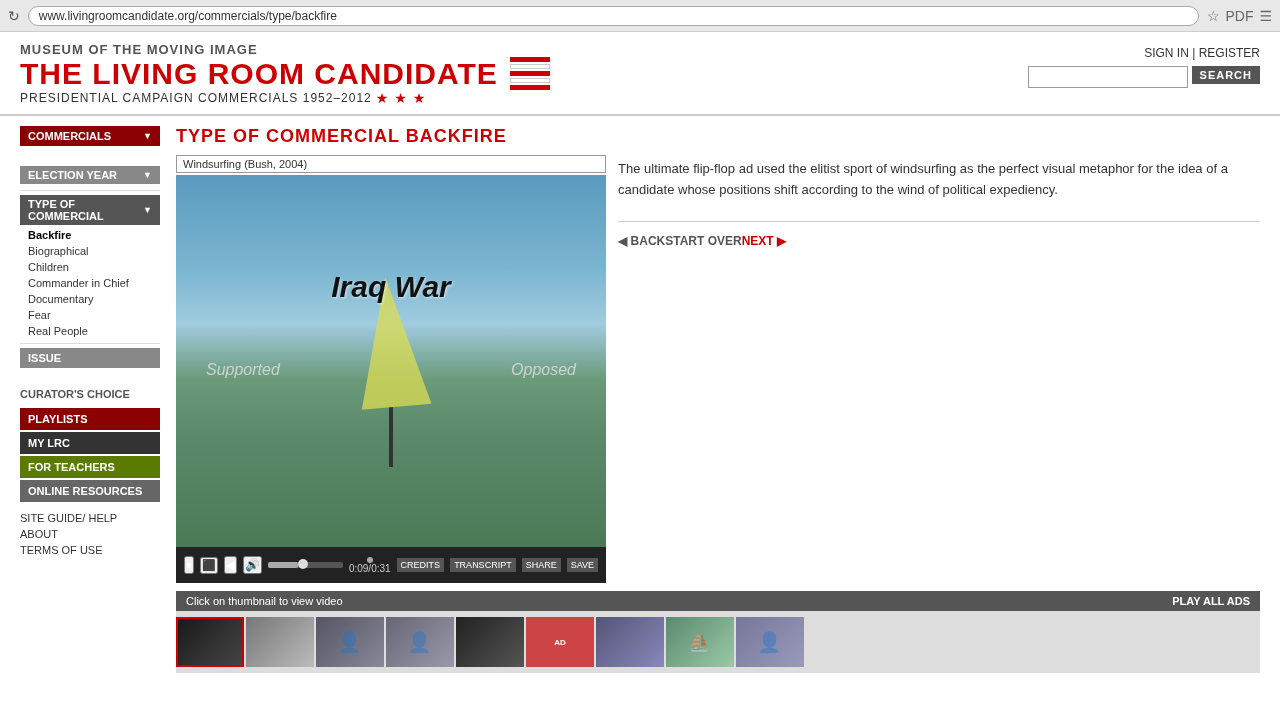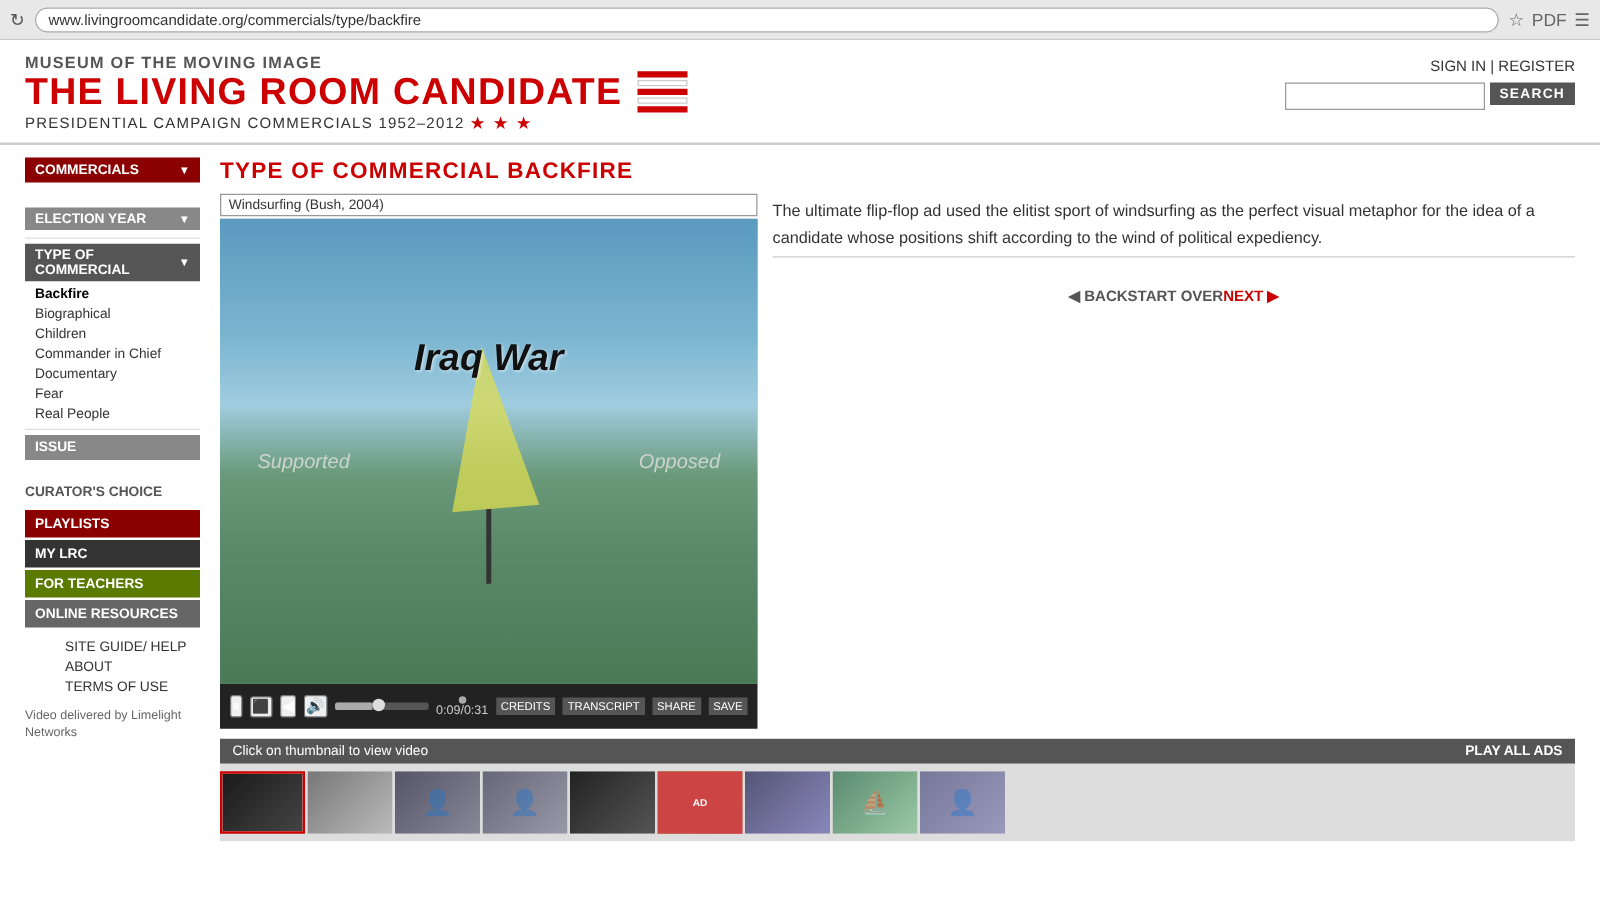--- a/index.html
+++ b/index.html
@@ -40,21 +40,21 @@
     .sidebar-subsection { padding: 4px 0; border-bottom: 1px solid #ddd; }
     .sidebar-subsection-header { background: #555; color: white; padding: 3px 8px; font-size: 11px; font-weight: bold; text-transform: uppercase; cursor: pointer; display: flex; justify-content: space-between; align-items: center; margin-bottom: 2px; }
     .sidebar-subsection-header::after { content: '▼'; font-size: 9px; }
     .sidebar-item { padding: 2px 8px; font-size: 11px; color: #333; cursor: pointer; }
     .sidebar-item.active { font-weight: bold; color: #000; }
     .sidebar-label { padding: 4px 0; font-size: 11px; color: #555; font-weight: bold; text-transform: uppercase; margin-top: 4px; }
     .sidebar-btn { display: block; background: #8b0000; color: white; padding: 5px 8px; font-size: 11px; font-weight: bold; text-transform: uppercase; margin-bottom: 2px; cursor: pointer; }
     .sidebar-btn.dark { background: #333; }
     .sidebar-btn.green { background: #5a7a00; }
     .sidebar-btn.gray { background: #666; }
-    .sidebar-link { font-size: 11px; color: #333; cursor: pointer; padding: 2px 0; display: block; margin-left: 32px; }
+    .sidebar-link { font-size: 11px; color: #333; cursor: pointer; padding: 2px 0; display: block; }
     .sidebar-delivered { font-size: 10px; color: #666; margin-top: 8px; line-height: 1.4; }
 
     
     .content-area { flex: 1; }
     .page-title { font-size: 18px; font-weight: bold; color: #333; text-transform: uppercase; letter-spacing: 1px; margin-bottom: 8px; }
     .page-title span { color: #c00; }
 
     .video-desc-row { display: flex; gap: 12px; }
     .video-wrapper { flex-shrink: 0; width: 430px; }
     .video-label { background: #fff; border: 1px solid #999; padding: 2px 6px; font-size: 11px; color: #333; margin-bottom: 2px; }
@@ -62,21 +62,21 @@
     .video-controls { background: #222; padding: 4px 8px; display: flex; align-items: center; gap: 6px; height: 36px; }
     .ctrl-btn { color: white; font-size: 12px; cursor: pointer; }
     .progress-bar { flex: 1; height: 6px; background: #555; border-radius: 2px; position: relative; }
     .progress-fill { height: 100%; width: 40%; background: #aaa; border-radius: 2px; }
     .progress-dot { position: absolute; top: -3px; left: 40%; width: 10px; height: 10px; background: #ddd; border-radius: 50%; }
     .time-display { color: #ccc; font-size: 10px; text-align: center; }
     .ctrl-btn-label { background: #555; color: white; font-size: 9px; padding: 2px 4px; cursor: pointer; border: none; }
 
     .desc-panel { flex: 1; }
     .desc-text { font-size: 13px; color: #333; line-height: 1.6; padding: 4px 0; }
-    .nav-buttons { display: flex; justify-content: center; padding-top: 24px; border-top: 1px solid #ccc; }
+    .nav-buttons { display: flex; justify-content: flex-start; margin-top: 16px; padding-top: 12px; border-top: 1px solid #ccc; }
     .nav-btn { font-size: 12px; color: #555; cursor: pointer; font-weight: bold; text-transform: uppercase; }
     .nav-btn.red { color: #c00; }
 
     
     .thumbnails-section { margin-top: 8px; }
     .thumbnails-header { background: #555; color: white; padding: 4px 10px; font-size: 11px; display: flex; justify-content: space-between; align-items: center; }
     .play-all { color: white; font-size: 11px; font-weight: bold; cursor: pointer; }
     .thumbnails-row { display: flex; gap: 2px; padding: 6px 0; background: #ddd; overflow: hidden; }
     .thumbnail { width: 68px; height: 50px; background: #888; cursor: pointer; flex-shrink: 0; overflow: hidden; position: relative; }
     .thumbnail.active { border: 2px solid #c00; }
@@ -167,22 +167,20 @@
     <div class="sidebar-btn dark">MY LRC</div>
     <div class="sidebar-btn green">FOR TEACHERS</div>
     <div class="sidebar-btn gray">ONLINE RESOURCES</div>
 
     <div style="margin-top:8px;">
       <div class="sidebar-link">SITE GUIDE/ HELP</div>
       <div class="sidebar-link">ABOUT</div>
       <div class="sidebar-link">TERMS OF USE</div>
     </div>
 
-    <div class="sidebar-delivered">Video delivered by
-Limelight Networks</div>
   </div>
 
   <div class="content-area">
     <div class="page-title">
       <span>TYPE OF COMMERCIAL</span>
       <span style="color:#c00;">BACKFIRE</span>
     </div>
 
     <div class="video-desc-row">
 

